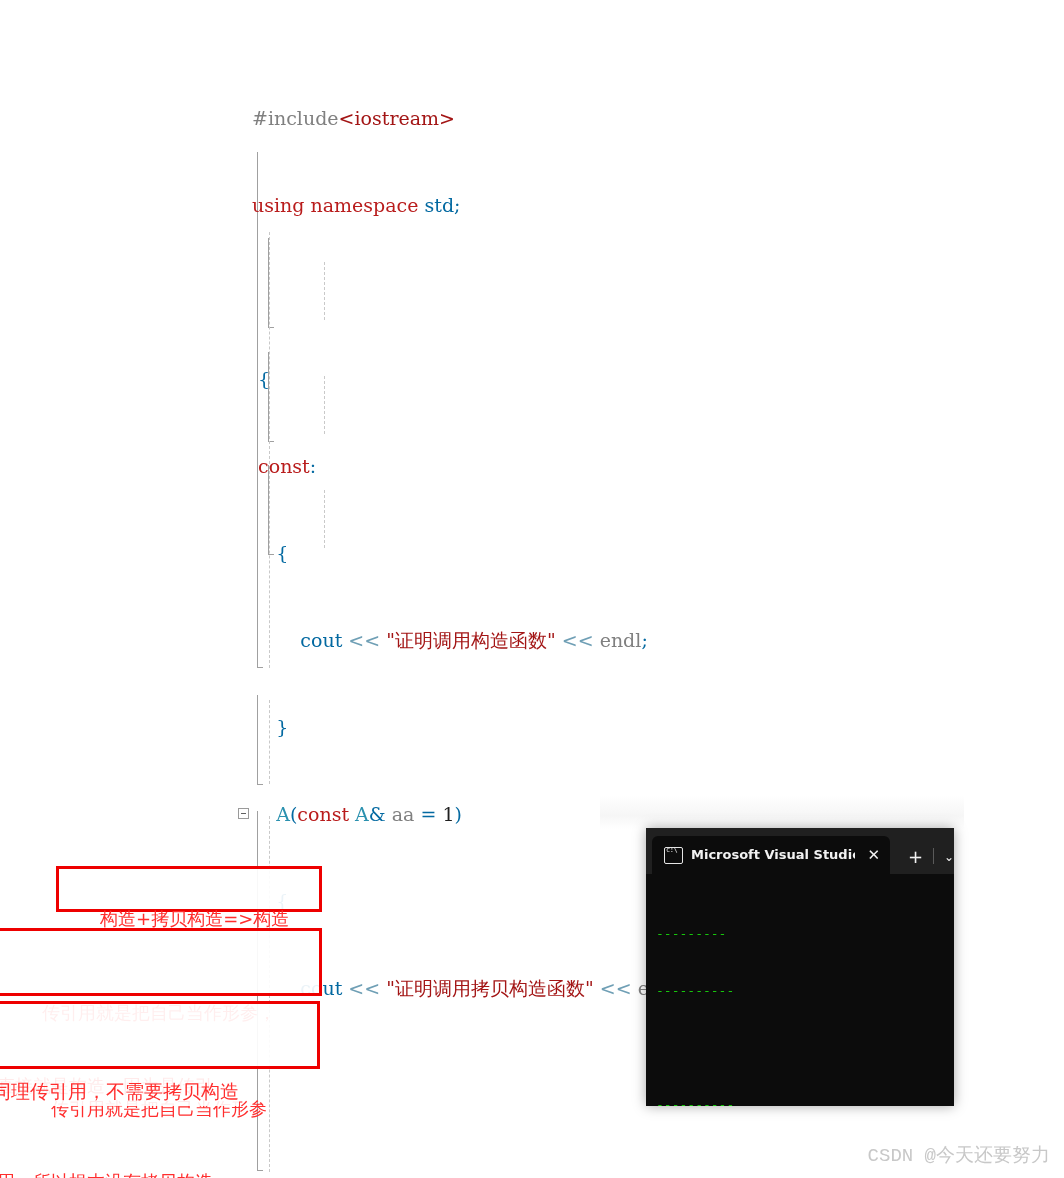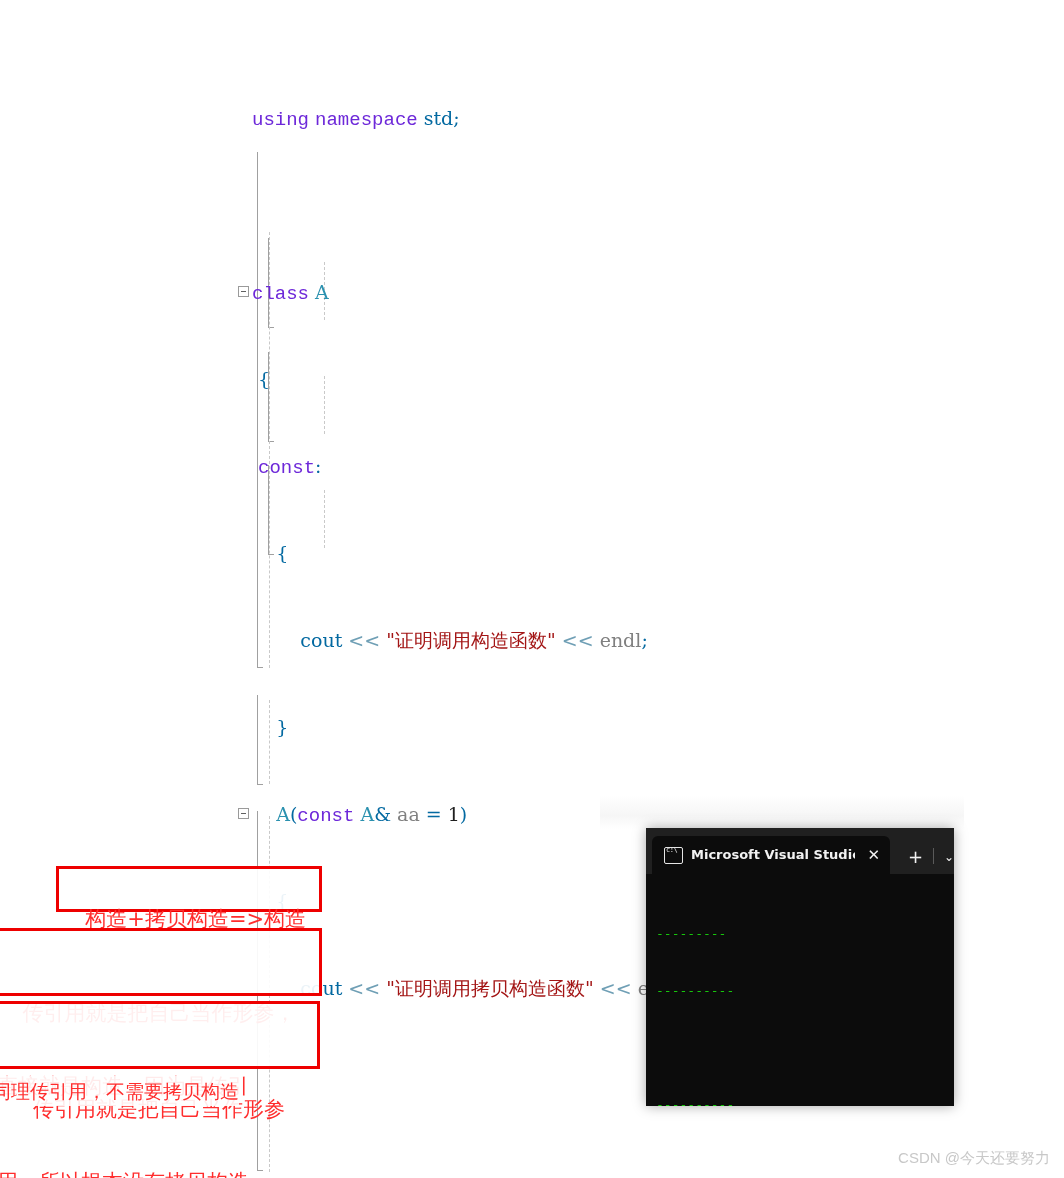--- a/index.html
+++ b/index.html
@@ -33,21 +33,21 @@
     white-space: pre;
     color: #000000;
   }
   .ln {
     height: 29px;
     position: relative;
     white-space: pre;
   }
 
   
-  .kw      { color: #6d28d9; font-family: Liberation Mono, monospace; }   
+  .kw      { color: #b91c1c; }   
   .pp      { color: #808080; }   
   .hdr     { color: #a31515; }   
   .type    { color: #2b91af; }   
   .str     { color: #a31515; }   
   .op      { color: #6f9fb5; }   
   .var     { color: #808080; }   
   .id      { color: #0369a1; }
   .num     { color: #1f1f1f; }   
 
   
@@ -186,21 +186,21 @@
   .console-body .cl { height: 19px; }
   .console-body .blank { height: 19px; }
 
   
   .annot-box {
     position: absolute;
     border: 3px solid #ee0000;
     background: rgba(255,255,255,0.92);
     color: #ff2d2d;
     font-family: "DejaVu Sans", "Liberation Sans", sans-serif;
-    font-size: 21px;
+    font-size: 18px;
     line-height: 32px;
     box-sizing: border-box;
     padding: 2px 6px;
     white-space: pre;
   }
   #annot-1 { left: 56px;  top: 866px; width: 266px; height: 46px; text-align: center; }
   #annot-2 { left: -4px;  top: 928px; width: 326px; height: 68px; text-align: center; }
   #annot-3 { left: -8px;  top: 1001px; width: 328px; height: 68px; text-align: left; padding-left: 2px; }
   #annot-4 {
     position: absolute;
@@ -212,22 +212,22 @@
     background: rgba(255,255,255,0.9);
     white-space: pre;
   }
 
   
   #watermark {
     position: absolute;
     right: 14px;
     bottom: 10px;
     color: #c8c8c8;
-    font-family: Liberation Sans, sans-serif;
-    font-size: 15px;
+    font-family: Liberation Mono, monospace;
+    font-size: 19px;
     white-space: pre;
   }
 </style>
 </head>
 <body>
 
 <div id="editor">
 
   <div class="vline end" style="left:257px; top:152px; height:516px;"></div>
   <div class="vline end" style="left:268px; top:238px; height:90px;"></div>
@@ -237,23 +237,23 @@
   <div class="vline end" style="left:257px; top:811px; height:360px;"></div>
 
   <div class="guide" style="left:269px; top:232px; height:436px;"></div>
   <div class="guide" style="left:269px; top:700px; height:84px;"></div>
   <div class="guide" style="left:269px; top:816px; height:356px;"></div>
   <div class="guide" style="left:324px; top:262px; height:58px;"></div>
   <div class="guide" style="left:324px; top:376px; height:58px;"></div>
   <div class="guide" style="left:324px; top:490px; height:58px;"></div>
 
   <div class="code-area">
+    <div class="ln"><span class="pp">#include</span><span class="hdr">&lt;iostream&gt;</span></div>
     <div class="ln"><span class="kw">using</span> <span class="kw">namespace</span> <span class="id">std</span><span class="id">;</span></div>
     <div class="ln"> </div>
-    <div class="ln"><span class="fold"></span><span class="kw">class</span> <span class="type">A</span></div>
     <div class="ln"> <span class="id">{</span></div>
     <div class="ln"> <span class="kw">const</span><span class="id">:</span></div>
     <div class="ln">    <span class="id">{</span></div>
     <div class="ln">        <span class="id">cout</span> <span class="op">&lt;&lt;</span> <span class="str">"证明调用构造函数"</span> <span class="op">&lt;&lt;</span> <span class="var">endl</span><span class="id">;</span></div>
     <div class="ln">    <span class="id">}</span></div>
     <div class="ln"><span class="fold"></span>    <span class="type">A</span><span class="id">(</span><span class="kw">const</span> <span class="type">A</span><span class="id">&amp;</span> <span class="var">aa</span> <span class="id">=</span> <span class="num">1</span><span class="id">)</span></div>
     <div class="ln">    <span class="id">{</span></div>
     <div class="ln">        <span class="id">cout</span> <span class="op">&lt;&lt;</span> <span class="str">"证明调用拷贝构造函数"</span> <span class="op">&lt;&lt;</span> <span class="var">endl</span><span class="id">;</span></div>
     
     

